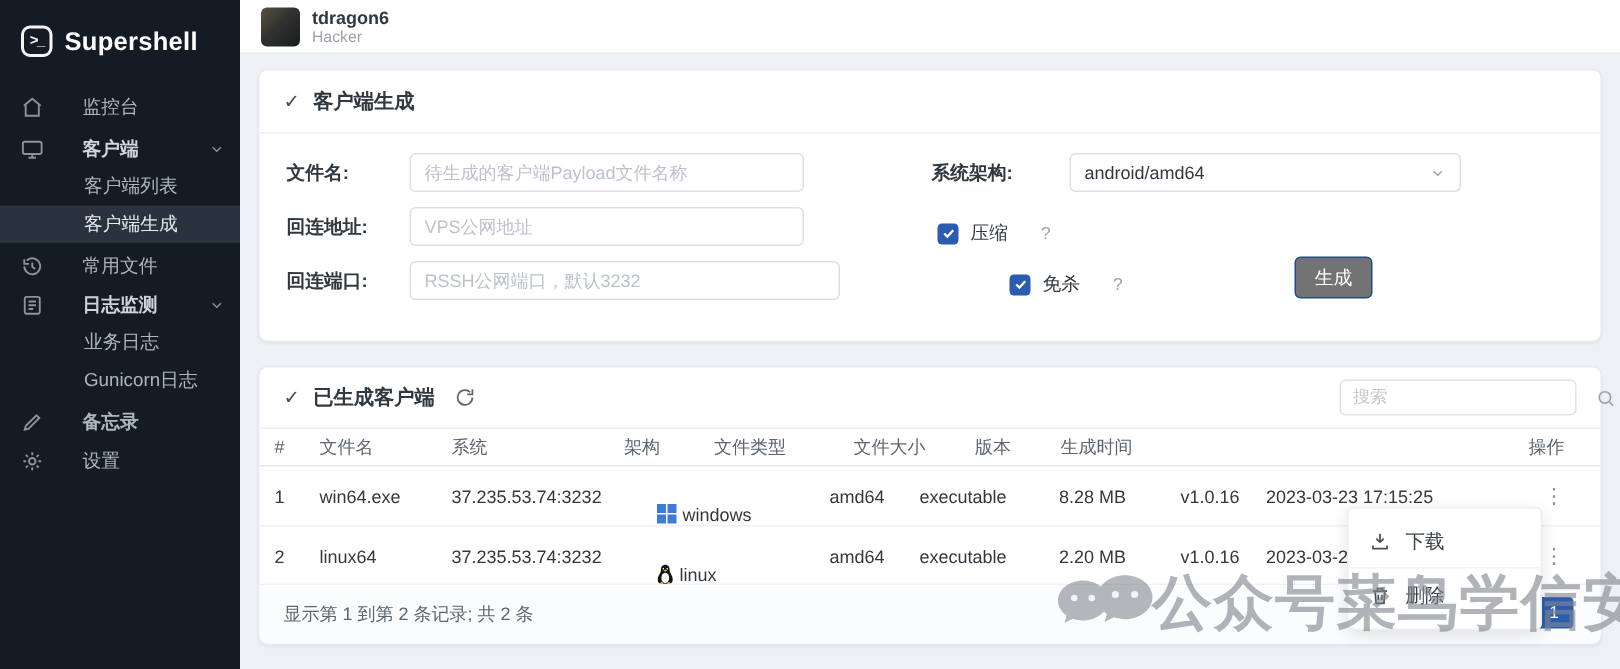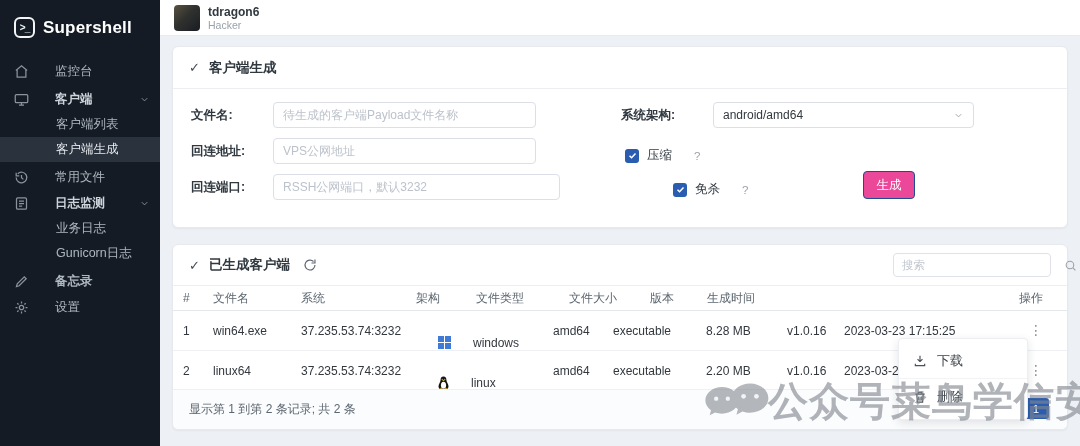--- a/index.html
+++ b/index.html
@@ -42,39 +42,39 @@
   .f-label { position:absolute; font-size:12.5px; font-weight:bold; color:#303840; line-height:26px; }
   .f-input { position:absolute; height:26px; border:1px solid #dcdfe6; border-radius:4px; padding:0 9px; font-size:12px; color:#32383e; background:#fff; font-family:inherit; }
   .f-input::placeholder { color:#bcc2cb; }
   .f-select { position:absolute; height:26px; border:1px solid #dcdfe6; border-radius:4px; padding:0 9px; font-size:12px; color:#32383e; background:#fff; display:flex; align-items:center; justify-content:space-between; cursor:pointer; }
   .f-select .chev { width:11px; height:11px; color:#9aa1a9; }
   .cbrow { position:absolute; display:flex; align-items:center; gap:8px; cursor:pointer; }
   .cbox { width:14px; height:14px; background:#2a5db0; border-radius:3px; display:flex; align-items:center; justify-content:center; }
   .cbox svg { width:9px; height:9px; color:#fff; }
   .cblabel { font-size:12.5px; color:#303840; }
   .helpq { color:#9aa1a9; font-size:11.5px; margin-left:14px; cursor:pointer; }
-  .gen-btn { position:absolute; left:690px; top:124px; width:52px; height:28px; background:#ec4899; border:1px solid #204b93; color:#ffffff; border-radius:4px; font-size:12.5px; display:flex; align-items:center; justify-content:center; cursor:pointer; }
+  .gen-btn { position:absolute; left:690px; top:124px; width:52px; height:28px; background:#737373; border:1px solid #204b93; color:#ffffff; border-radius:4px; font-size:12.5px; display:flex; align-items:center; justify-content:center; cursor:pointer; }
 
   
   #tbl-card { left:172px; top:244px; width:896px; height:186px; }
   #tbl-card .card-head { border-bottom:none; height:40px; }
   .refresh { width:14px; height:14px; color:#5f6670; cursor:pointer; margin-left:4px; }
   .refresh svg { width:100%; height:100%; }
   .search-wrap { position:absolute; right:16px; top:8px; width:158px; height:24px; border:1px solid #dfe2e8; border-radius:4px; background:#fff; display:flex; align-items:center; }
   .search-wrap input { border:none; outline:none; flex:1; padding:0 8px; font-size:11.5px; color:#32383e; font-family:inherit; background:transparent; }
   .search-wrap input::placeholder { color:#c2c7cf; }
   .search-ico { width:13px; height:13px; color:#9aa1a9; margin-right:8px; flex:0 0 13px; }
   .search-ico svg { width:100%; height:100%; }
 
   .trow { display:flex; align-items:center; padding:0 10px; }
   .thead { height:26px; border-top:1px solid #eceef1; border-bottom:1px solid #e4e7eb; color:#5c6670; font-size:12px; }
   .tdata { height:40px; border-bottom:1px solid #eef0f3; font-size:12px; color:#32383e; }
   .c0{width:30px;} .c1{width:88px;} .c2{width:137px;} .c3{width:115px;} .c4{width:60px;}
   .c5{width:93px;} .c6{width:81px;} .c7{width:57px;} .c8{width:163px;} .c9{flex:1; text-align:right; padding-right:14px;}
-  .oscell { display:flex; align-items:center; gap:22px;margin-top:24px; }
+  .oscell { display:flex; align-items:center; gap:4px;margin-top:24px; }
   .win-logo { width:13px; height:13px; display:grid; grid-template-columns:6px 6px; grid-template-rows:6px 6px; gap:1px; }
   .win-logo span { background:#3f7ad6; }
   .tux { width:11px; height:14px; }
   .dots { color:#8a9097; font-size:14px; letter-spacing:0; cursor:pointer; display:inline-block; line-height:14px; }
 
   .tfoot { position:absolute; left:0; right:0; bottom:0; height:40px; background:#fbfcfd; border-top:1px solid #eef0f3; border-radius:0 0 6px 6px; display:flex; align-items:center; padding:0 16px; color:#5c6670; font-size:12px; }
   .page-btn { position:absolute; right:18px; bottom:10px; min-width:26px; height:21px; background:#2a5db0; color:#fff; border-radius:3px; font-size:11.5px; display:flex; align-items:center; justify-content:center; cursor:pointer; }
 
   
   .dropdown { position:absolute; left:898px; top:338px; width:130px; background:#ffffff; border:1px solid #eceef1; border-radius:4px; box-shadow:0 3px 10px rgba(20,30,50,.12); z-index:40; padding:4px 0; }

